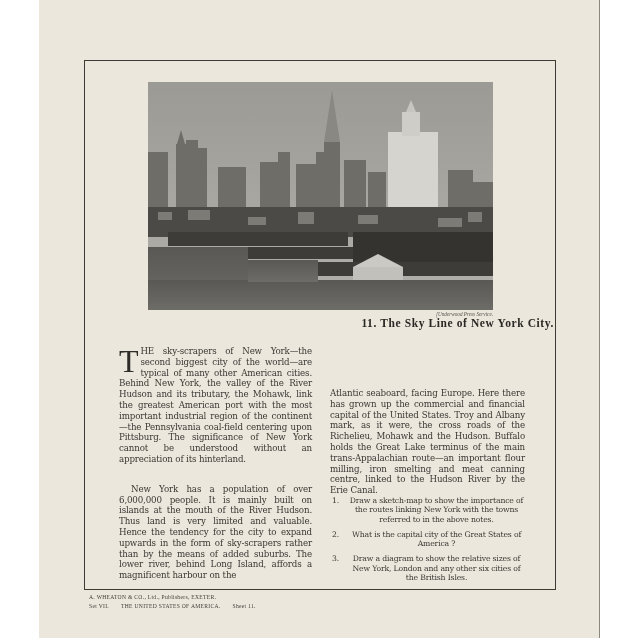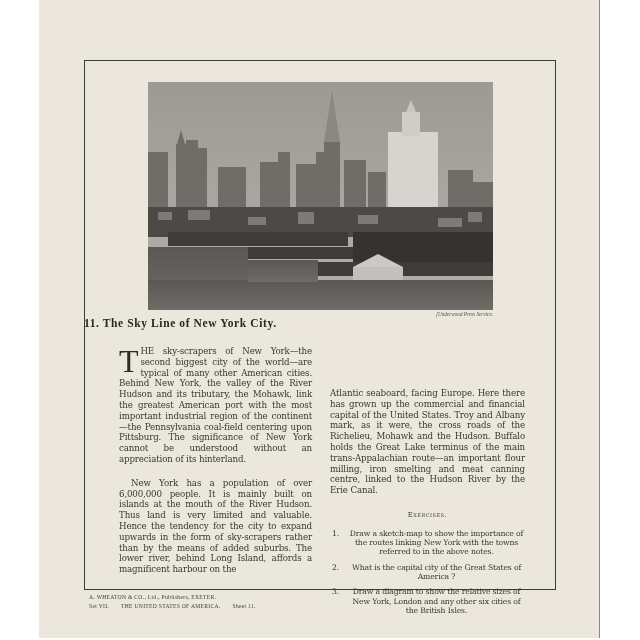--- a/index.html
+++ b/index.html
@@ -1,26 +1,26 @@
 <!DOCTYPE html>
 <html><head>
 <meta charset="utf-8">
 <style>
   html, body { margin:0; padding:0; }
   body { width:640px; height:640px; background:#ffffff; position:relative; overflow:hidden; font-family:"DejaVu Serif", serif; }
   .paper { position:absolute; left:39px; top:0; width:561px; height:638px; background:#ebe7dd; box-shadow: inset -1px 0 0 #8a877e; }
   .frame { position:absolute; left:84px; top:60px; width:470px; height:528px; border:1.5px solid #3d3b36; }
   .photo { position:absolute; left:148px; top:82px; width:345px; height:228px; overflow:hidden; background:#8d8b86; }
   .credit { position:absolute; left:395px; top:311px; width:98px; text-align:right; font-style:italic; font-size:5.2px; color:#55524c; font-family:"Liberation Serif", serif; }
-  .caption { position:absolute; left:84px; top:317px; width:470px; text-align:left; font-family:"Liberation Serif", serif; font-weight:bold; font-size:11.5px; color:#2a2824; letter-spacing:0.6px; }
+  .caption { position:absolute; left:84px; top:317px; width:470px; text-align:right; font-family:"Liberation Serif", serif; font-weight:bold; font-size:11.5px; color:#2a2824; letter-spacing:0.6px; }
   .col { position:absolute; font-size:8.7px; line-height:10.8px; color:#3a3833; text-align:justify; font-family:"DejaVu Serif", serif; letter-spacing:-0.15px; }
   .col-left { left:119px; top:346px; width:193px; }
   .col-right { left:330px; top:352px; width:195px;margin-top:36px; }
   .col p { margin:0; }
-  .col p + p { text-indent:12px; margin-top:13px; }
+  .col p + p { text-indent:12px; margin-top:19px; }
   .dropcap { float:left; font-family:"Liberation Serif", serif; font-size:32px; line-height:26px; margin:2px 2px 0 0; color:#2e2c28; }
   .exercises-title { text-align:center; font-size:6.8px; letter-spacing:0.5px; margin:14px 0 8px 0; font-variant:small-caps; color:#46433d; }
   .ex-list { list-style:none; margin:0; padding:0; font-size:7.7px; line-height:9.3px; }
   .ex-list li { display:flex; margin-bottom:6px; }
   .ex-num { width:16px; flex:0 0 16px; padding-left:2px; }
   .ex-text { flex:1; text-align:center; }
   .footer { position:absolute; left:89px; top:593px; font-size:5.6px; line-height:9px; color:#3f3d38; font-family:"Liberation Serif", serif; letter-spacing:0.3px; }
   .footer span.gap { display:inline-block; width:12px; }
 </style>
 </head>
@@ -99,21 +99,20 @@
 
 <div class="caption">11.  The Sky Line of New York City.</div>
 
 <div class="col col-left">
   <p><span class="dropcap">T</span><span>HE sky-scrapers of New York—the second biggest city of the world—are typical of many other American cities. Behind New York, the valley of the River Hudson and its tributary, the Mohawk, link the greatest American port with the most important industrial region of the continent—the Pennsylvania coal-field centering upon Pittsburg. The significance of New York cannot be understood without an appreciation of its hinterland.</span></p>
   <p>New York has a population of over 6,000,000 people. It is mainly built on islands at the mouth of the River Hudson. Thus land is very limited and valuable. Hence the tendency for the city to expand upwards in the form of sky-scrapers rather than by the means of added suburbs. The lower river, behind Long Island, affords a magnificent harbour on the</p>
 </div>
 
 <div class="col col-right">
   <p>Atlantic seaboard, facing Europe. Here there has grown up the commercial and financial capital of the United States. Troy and Albany mark, as it were, the cross roads of the Richelieu, Mohawk and the Hudson. Buffalo holds the Great Lake terminus of the main trans-Appalachian route—an important flour milling, iron smelting and meat canning centre, linked to the Hudson River by the Erie Canal.</p>
-  <div class="exercises-title">Exercises.</div>
   <ul class="ex-list">
     <li>
       <span class="ex-num">1.</span>
       <span class="ex-text">Draw a sketch-map to show the importance of the routes linking New York with the towns referred to in the above notes.</span>
     </li>
     <li>
       <span class="ex-num">2.</span>
       <span class="ex-text">What is the capital city of the Great States of America ?</span>
     </li>
     <li>

